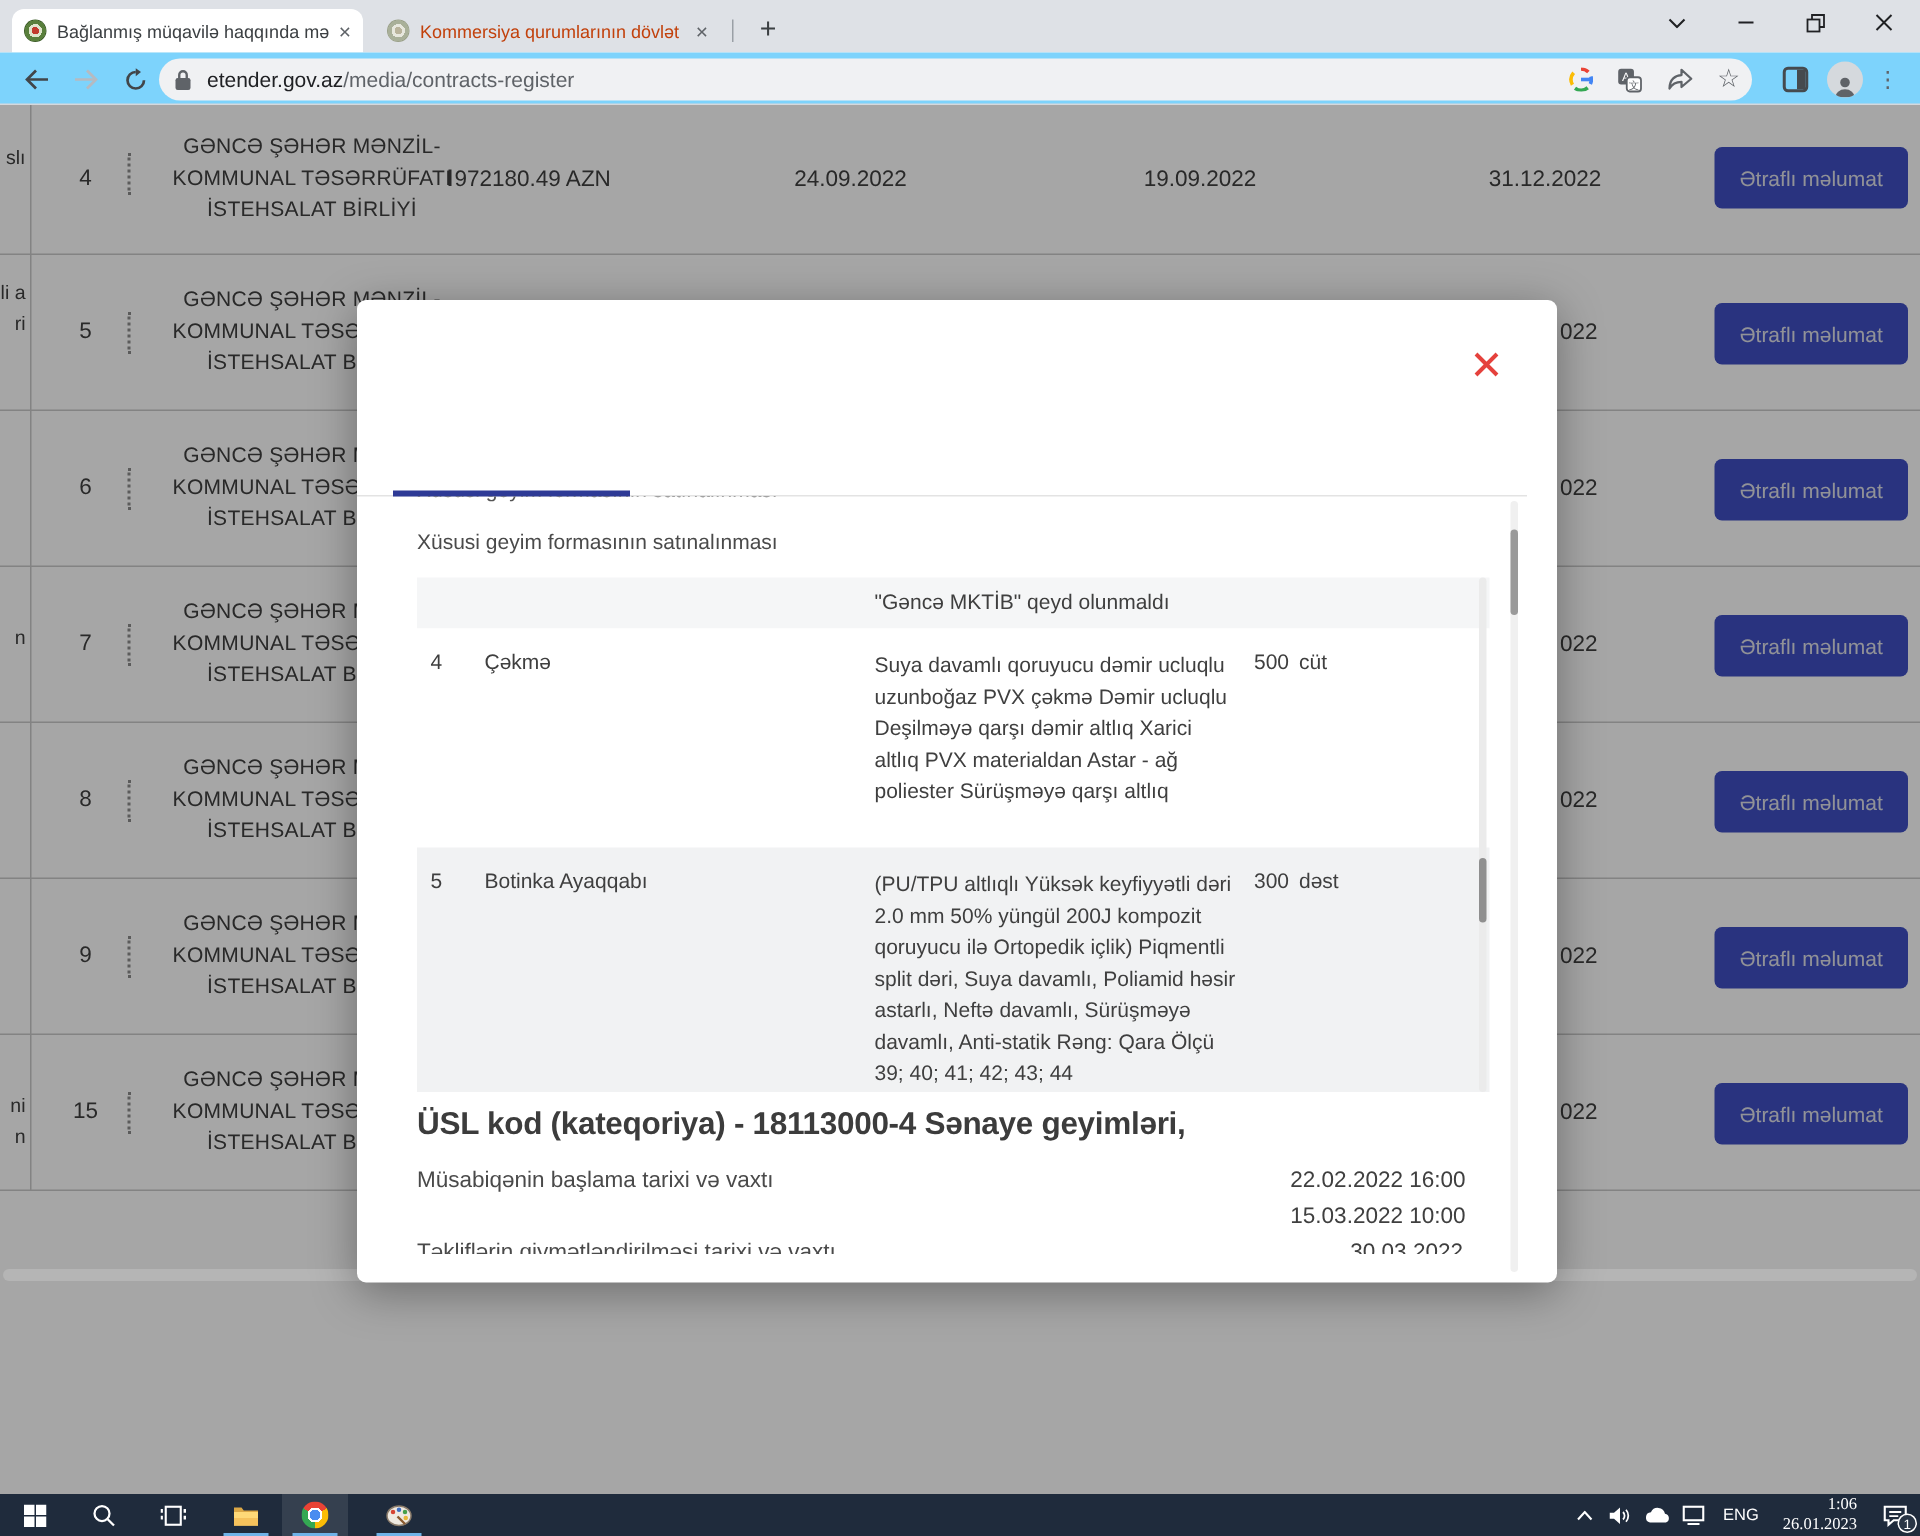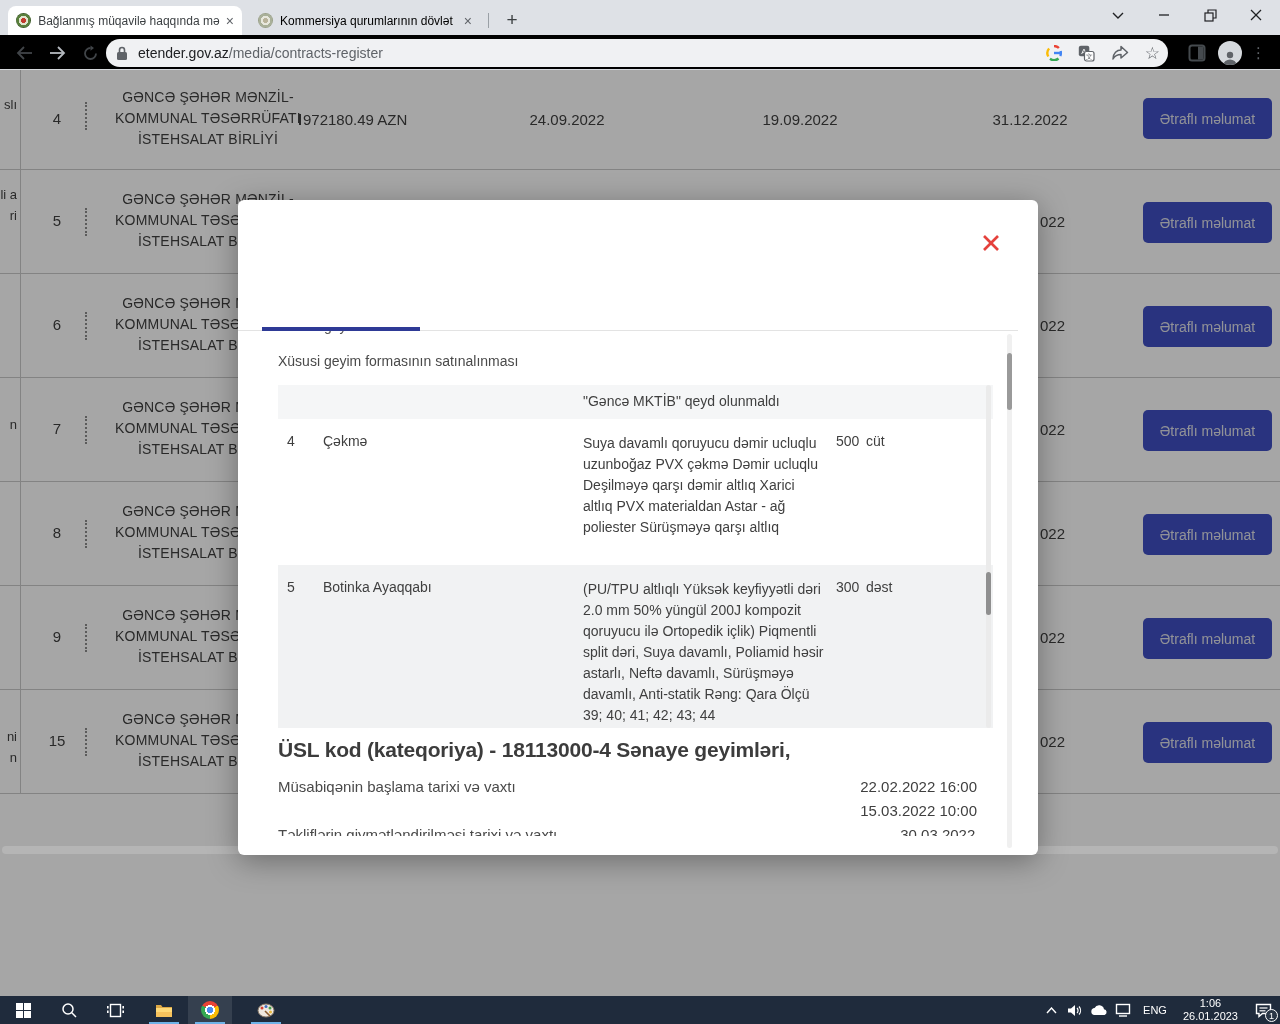--- a/index.html
+++ b/index.html
@@ -2,33 +2,33 @@
 <html><head>
 <meta charset="utf-8">
 <style>
   * { margin:0; padding:0; box-sizing:border-box; }
   body { font-family:"Liberation Sans","DejaVu Sans",sans-serif; }
   .screen { position:relative; width:1280px; height:1024px; overflow:hidden; background:#fff; }
 
   
   .tabstrip { position:absolute; left:0; top:0; width:1280px; height:35px; background:#dee1e6; }
   .tab { position:absolute; top:6px; height:29px; display:flex; align-items:center; padding:0 8px; }
-  .tab.active { left:8px; width:234px; background:#fff; border-radius:8px 8px 0 0;text-align:center; }
+  .tab.active { left:8px; width:234px; background:#fff; border-radius:8px 8px 0 0; }
   .tab.inactive { left:250px; width:230px; }
   .favicon { width:15px; height:15px; border-radius:50%; flex:0 0 15px; margin-right:7px;
              background:radial-gradient(circle,#c23b2e 0 2.5px,#dfe5cd 2.5px 4.5px,#597f3c 4.5px 7px,#3c5c28 7px); }
   .favicon.pale { background:radial-gradient(circle,#b9b39b 0 2.5px,#e7e7dd 2.5px 4.5px,#a9b099 4.5px 7px,#9aa089 7px); }
   .tab-title { font-size:12px; color:#3c4043; white-space:nowrap; overflow:hidden; flex:1 1 auto; }
   .tab-x { font-size:14px; color:#5f6368; margin-left:6px; line-height:14px; }
   .tab-divider { position:absolute; left:488px; top:13px; width:1px; height:15px; background:#9aa0a6; }
   .newtab { position:absolute; left:500px; top:8px; width:24px; height:24px; display:flex; align-items:center;
             justify-content:center; font-size:19px; color:#3c4043; }
   .wctrl { position:absolute; top:0; width:42px; height:30px; display:flex; align-items:center; justify-content:center; }
 
-  .toolbar { position:absolute; left:0; top:35px; width:1280px; height:35px; background:#000000; border-bottom:1px solid #d5d8dc; }
+  .toolbar { position:absolute; left:0; top:35px; width:1280px; height:35px; background:#7dd3fc; border-bottom:1px solid #d5d8dc; }
   .navbtn { position:absolute; top:4px; width:28px; height:28px; display:flex; align-items:center; justify-content:center; }
   .omnibox { position:absolute; left:106px; top:4px; width:1062px; height:28px; background:#f0f1f3; border-radius:14px;
              display:flex; align-items:center; padding:0 10px; }
   .url { font-size:14px; margin-left:10px; color:#202124; white-space:nowrap; }
   .url .path { color:#5f6368; }
   .obx-right { position:absolute; right:8px; top:0; height:28px; display:flex; align-items:center; gap:16px; }
   .tb-right { position:absolute; top:4px; height:28px; display:flex; align-items:center; }
   .avatar { width:24px; height:24px; border-radius:50%; background:#d5d9dd; display:flex; align-items:flex-end; justify-content:center; overflow:hidden; }
   .dots { font-size:15px; color:#5f6368; letter-spacing:0; }
 
@@ -84,39 +84,39 @@
   .taskbar { position:absolute; left:0; top:996px; width:1280px; height:28px; background:#1f2b3c; z-index:20; }
   .tbtn { position:absolute; top:0; height:28px; display:flex; align-items:center; justify-content:center; }
   .tbtn.active::after { content:""; position:absolute; left:50%; transform:translateX(-50%); bottom:0; width:30px; height:2px; background:#6fb3e8; }
   .tbtn.hl { background:rgba(255,255,255,.10); }
   .chrome-ball { width:18px; height:18px; border-radius:50%;
     background:radial-gradient(circle,#4a8df0 0 3.5px,#fff 3.5px 5px,transparent 5px),
                conic-gradient(from -60deg,#ea4335 0 120deg,#fbbc05 120deg 240deg,#34a853 240deg 360deg); }
   .tray { position:absolute; right:0; top:0; height:28px; display:flex; align-items:center; color:#fff; }
   .tray-ic { width:24px; height:28px; display:flex; align-items:center; justify-content:center; }
   .lang { font-size:11px; padding:0 8px; }
-  .clock { font-size:11px; line-height:13px; text-align:center; padding:0 8px; }
+  .clock { font-size:11px; line-height:13px; text-align:right; padding:0 8px;font-family:Liberation Serif, serif; }
   .notif { position:relative; width:34px; height:28px; display:flex; align-items:center; justify-content:center; }
   .badge { position:absolute; right:2px; bottom:2px; width:13px; height:13px; border-radius:50%; background:#2a3646;
            border:1px solid #fff; color:#fff; font-size:9px; display:flex; align-items:center; justify-content:center; }
 </style>
 </head>
 <body>
 
 <div class="screen">
 
   <div class="tabstrip">
     <div class="tab active">
       <span class="favicon"></span>
       <span class="tab-title">Bağlanmış müqavilə haqqında mə</span>
       <span class="tab-x">×</span>
     </div>
     <div class="tab inactive">
       <span class="favicon pale"></span>
-      <span class="tab-title" style="color:#000000">Kommersiya qurumlarının dövlət</span>
+      <span class="tab-title" style="color:#c2410c">Kommersiya qurumlarının dövlət</span>
       <span class="tab-x">×</span>
     </div>
     <div class="tab-divider"></div>
     <div class="newtab">+</div>
 
     <div class="wctrl" style="left:1097px">
       <svg width="12" height="8" viewBox="0 0 12 8">
           <polyline points="1,2 6,7 11,2" fill="none" stroke="#202124" stroke-width="1.4"></polyline>
         </svg>
     </div>

